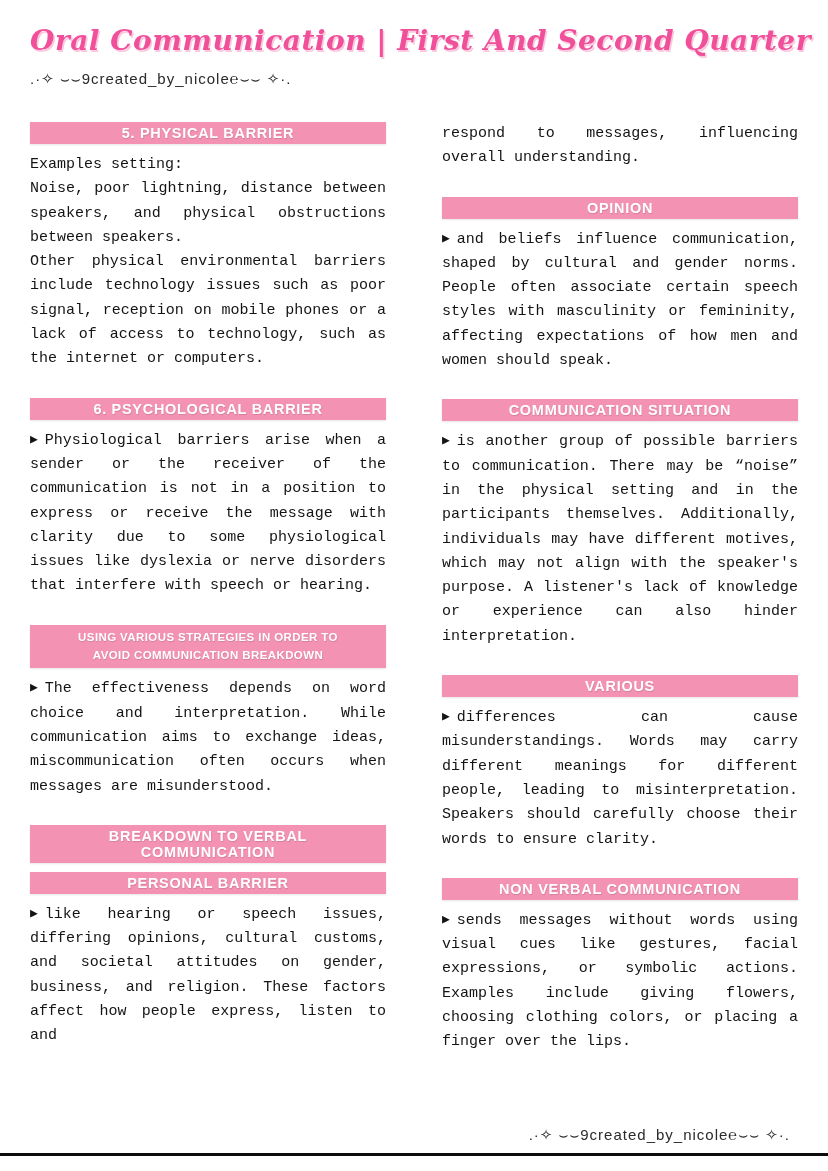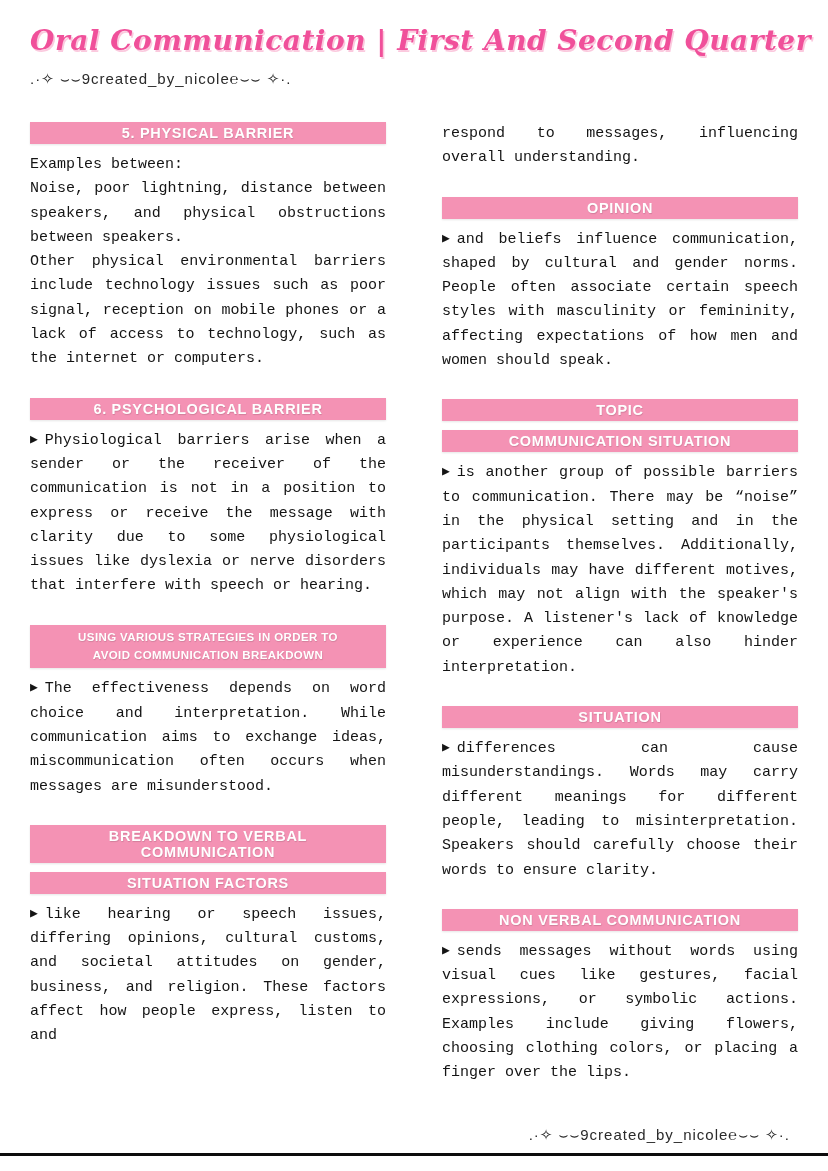--- a/index.html
+++ b/index.html
@@ -101,68 +101,65 @@
     <div class="page-title">Oral Communication | First And Second Quarter</div>
     <div class="credit">.·✧ ⌣⌣9created_by_nicole℮⌣⌣ ✧·.</div>
   </div>
 
   <div class="columns">
     <div class="column" id="col-left">
         <div class="section-header">
           <div>5. PHYSICAL BARRIER</div>
         </div>
         <div class="para">
-          <div class="para-line">Examples between:</div>
+          <div class="para-line">Examples setting:</div>
           <div class="para-line">Noise, poor lightning, distance between speakers, and physical obstructions between speakers.</div>
           <div class="para-line">Other physical environmental barriers include technology issues such as poor signal, reception on mobile phones or a lack of access to technology, such as the internet or computers.</div>
         </div>
         <div class="section-header">
           <div>6. PSYCHOLOGICAL BARRIER</div>
         </div>
         <div class="para">
           <div class="para-line"><span class="bullet">▶</span>Physiological barriers arise when a sender or the receiver of the communication is not in a position to express or receive the message with clarity due to some physiological issues like dyslexia or nerve disorders that interfere with speech or hearing.</div>
         </div>
         <div class="section-header small">
           <div>USING VARIOUS STRATEGIES IN ORDER TO</div>
           <div>AVOID COMMUNICATION BREAKDOWN</div>
         </div>
         <div class="para">
           <div class="para-line"><span class="bullet">▶</span>The effectiveness depends on word choice and interpretation. While communication aims to exchange ideas, miscommunication often occurs when messages are misunderstood.</div>
         </div>
         <div class="section-header">
           <div>BREAKDOWN TO VERBAL COMMUNICATION</div>
         </div>
         <div class="section-header">
-          <div>SITUATION FACTORS</div>
+          <div>PERSONAL BARRIER</div>
         </div>
         <div class="para">
           <div class="para-line"><span class="bullet">▶</span>like hearing or speech issues, differing opinions, cultural customs, and societal attitudes on gender, business, and religion. These factors affect how people express, listen to and</div>
         </div>
       </div>
     <div class="column" id="col-right">
         <div class="para">
           <div class="para-line">respond to messages, influencing overall understanding.</div>
         </div>
         <div class="section-header">
           <div>OPINION</div>
         </div>
         <div class="para">
           <div class="para-line"><span class="bullet">▶</span>and beliefs influence communication, shaped by cultural and gender norms. People often associate certain speech styles with masculinity or femininity, affecting expectations of how men and women should speak.</div>
         </div>
         <div class="section-header">
-          <div>TOPIC</div>
-        </div>
-        <div class="section-header">
           <div>COMMUNICATION SITUATION</div>
         </div>
         <div class="para">
           <div class="para-line"><span class="bullet">▶</span>is another group of possible barriers to communication.  There may be “noise” in the physical setting and in the participants themselves. Additionally, individuals may have different motives, which may not align with the speaker's purpose. A listener's lack of knowledge or experience can also hinder interpretation.</div>
         </div>
         <div class="section-header">
-          <div>SITUATION</div>
+          <div>VARIOUS</div>
         </div>
         <div class="para">
           <div class="para-line"><span class="bullet">▶</span>differences can cause misunderstandings. Words may carry different meanings for different people, leading to misinterpretation. Speakers should carefully choose their words to ensure clarity.</div>
         </div>
         <div class="section-header">
           <div>NON VERBAL COMMUNICATION</div>
         </div>
         <div class="para">
           <div class="para-line"><span class="bullet">▶</span>sends messages without words using visual cues like gestures, facial expressions, or symbolic actions. Examples include giving flowers, choosing clothing colors, or placing a finger over the lips.</div>
         </div>

